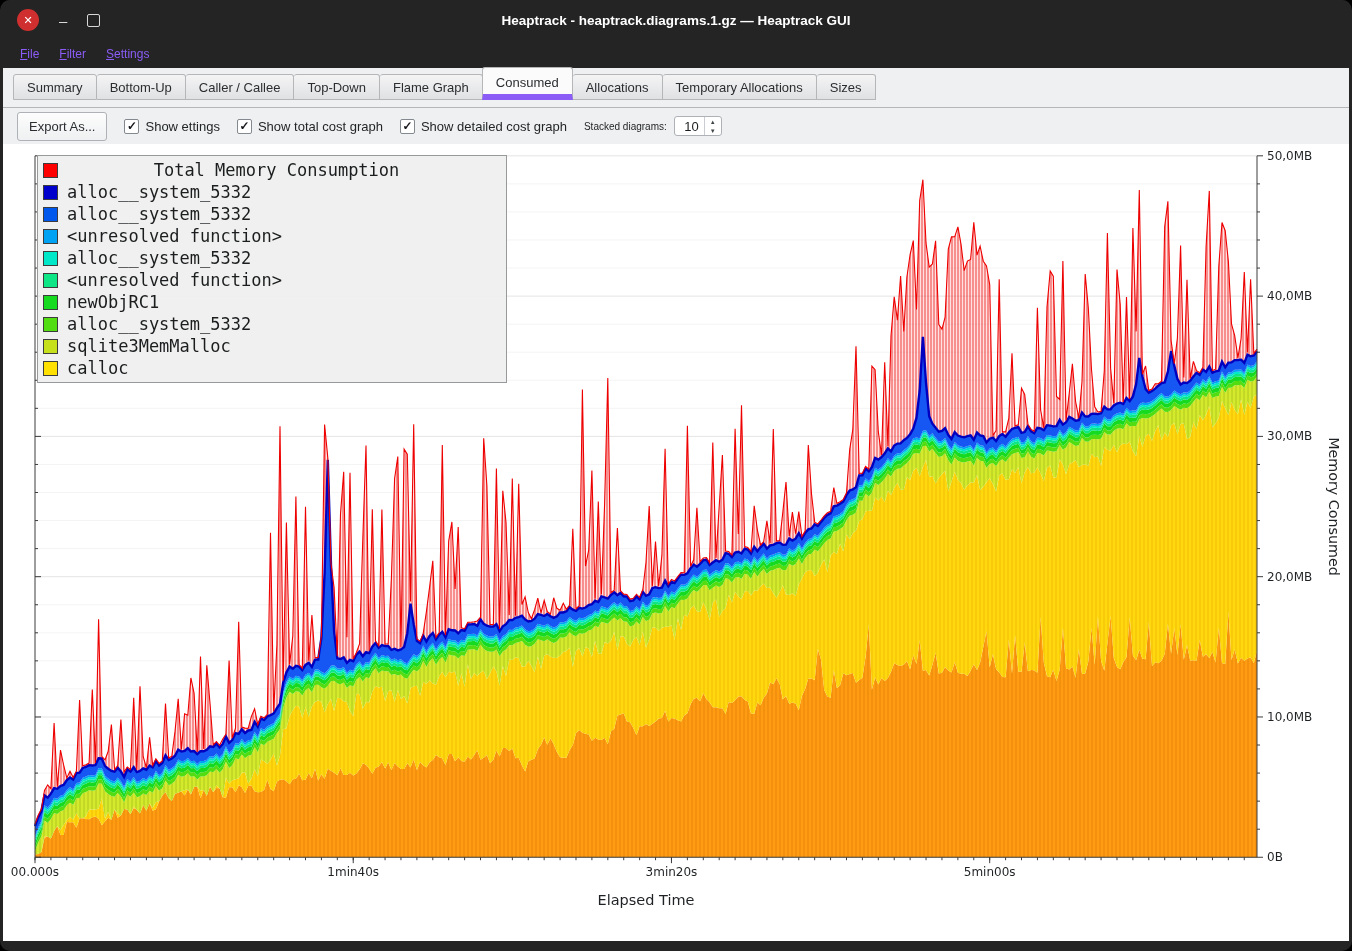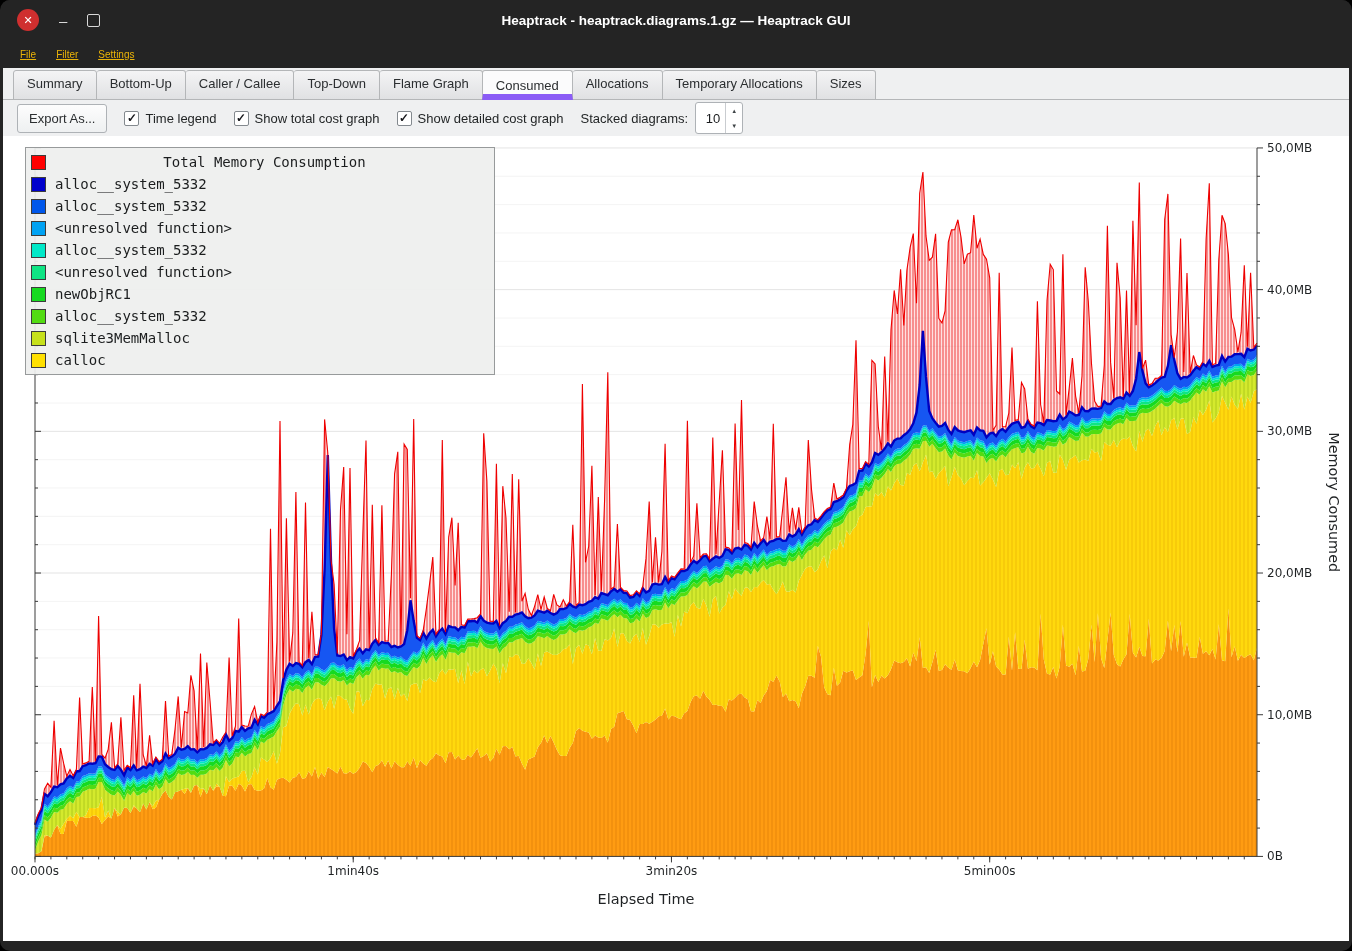--- a/index.html
+++ b/index.html
@@ -9,48 +9,48 @@
   
   .titlebar{flex:0 0 40px;display:flex;align-items:center;position:relative;background:#242424;}
   .win-controls{position:absolute;left:14px;display:flex;gap:20px;align-items:center;}
   .btn-close{width:22px;height:22px;border-radius:50%;background:#cf2f2f;color:#fff;display:flex;
              align-items:center;justify-content:center;font-size:11px;line-height:1;cursor:default;}
   .btn-min{color:#d8d8d8;font-size:15px;line-height:1;}
   .btn-max{width:11px;height:11px;border:1.5px solid #d8d8d8;border-radius:2px;}
   .title{flex:1;text-align:center;color:#ffffff;font-weight:bold;font-size:13.5px;}
   
   .menubar{flex:0 0 28px;background:#242424;display:flex;align-items:center;padding-left:8px;gap:2px;}
-  .menu-item{color:#eab308;font-size:10px;padding:4px 9px;border-radius:3px;text-decoration:underline;}
+  .menu-item{color:#8b5cf6;font-size:12px;padding:4px 9px;border-radius:3px;}
   .menu-item u{text-decoration:underline;}
   
   .content{flex:1;background:#eff0f1;display:flex;flex-direction:column;min-height:0;}
-  .tabbar{padding:2px 10px 0;display:flex;height:29px;border-bottom:1px solid #b4b6b8;background:#eff0f1;}
+  .tabbar{padding:2px 10px 8px;display:flex;align-items:flex-end;height:29px;border-bottom:1px solid #b4b6b8;background:#eff0f1;}
   .tab{font-size:13px;color:#2b2e30;padding:5px 13px 4px;background:linear-gradient(#f4f4f5,#e0e1e3);
        border:1px solid #b4b6b8;border-left-width:0;border-top-left-radius:3px;border-top-right-radius:3px;
        margin-bottom:-1px;white-space:nowrap;}
   .tab:first-child{border-left-width:1px;}
   .tab.active{background:#fbfbfc;border-left-width:1px;margin-left:-1px;padding-top:7px;border-bottom:6px solid #8b5cf6;}
   .toolbar{flex:0 0 36px;display:flex;align-items:center;gap:17px;padding:0 14px;background:#eff0f1;}
   .btn{font-size:13px;color:#2b2e30;padding:6px 11px;border:1px solid #aeb2b6;border-radius:3px;
        background:linear-gradient(#fdfdfd,#eef0f1);white-space:nowrap;}
   .cb{display:flex;align-items:center;gap:6px;font-size:13px;color:#232627;}
   .cb-box{width:15px;height:15px;border:1px solid #83898e;border-radius:2px;background:#fff;display:flex;
           align-items:center;justify-content:center;font-size:12px;color:#15161a;font-weight:bold;line-height:1;box-sizing:border-box;}
-  .spin-label{font-size:13px;color:#232627;margin-right:-10px;}
-  .spin{display:flex;border:1px solid #aeb2b6;border-radius:3px;background:#fff;height:32px;align-items:stretch;box-sizing:border-box;}
+  .spin-label{font-size:10px;color:#232627;margin-right:-10px;}
+  .spin{display:flex;border:1px solid #aeb2b6;border-radius:3px;background:#fff;height:20px;align-items:stretch;box-sizing:border-box;}
   .spin-val{width:24px;display:flex;align-items:center;justify-content:flex-end;padding-right:5px;font-size:13px;color:#1a1c1e;}
   .spin-btns{width:16px;border-left:1px solid #c9ccd0;display:flex;flex-direction:column;}
   .spin-up,.spin-down{flex:1;display:flex;align-items:center;justify-content:center;font-size:6px;color:#3f4447;}
   
   .chartwrap{flex:1;position:relative;background:#ffffff;min-height:0;}
   #chart-svg{position:absolute;inset:0;width:100%;height:100%;}
   #chart-svg text{font-family:"DejaVu Sans",sans-serif;}
-  .legend{position:absolute;left:22px;top:11px;width:470px;background:rgba(238,239,238,0.93);
+  .legend{position:absolute;left:34px;top:11px;width:470px;background:rgba(238,239,238,0.93);
           border:1px solid #979a9b;padding:3px 5px;box-sizing:border-box;
-          font-family:"DejaVu Sans Mono",monospace;font-size:14px;color:#1b1d1e;}
+          font-family:"DejaVu Sans Mono",monospace;font-size:17px;color:#1b1d1e;}
   .legend-row{display:flex;align-items:center;gap:9px;height:22px;}
   .swatch{width:15px;height:15px;border:1px solid #3c3c3c;flex:0 0 15px;box-sizing:border-box;}
   .legend-title-txt{flex:1;text-align:center;margin-right:15px;}
 </style>
 </head>
 <body>
 
 <div class="window">
   <div class="titlebar">
     <div class="win-controls">
@@ -79,21 +79,21 @@
       <div class="tab active">Consumed</div>
       <div class="tab">Allocations</div>
       <div class="tab">Temporary Allocations</div>
       <div class="tab">Sizes</div>
     </div>
 
     <div class="toolbar">
       <div class="btn">Export As...</div>
       <div class="cb">
         <span class="cb-box">✓</span>
-        <span>Time legend</span>
+        <span>Show ettings</span>
       </div>
       <div class="cb">
         <span class="cb-box">✓</span>
         <span>Show total cost graph</span>
       </div>
       <div class="cb">
         <span class="cb-box">✓</span>
         <span>Show detailed cost graph</span>
       </div>
       <span class="spin-label">Stacked diagrams:</span>

